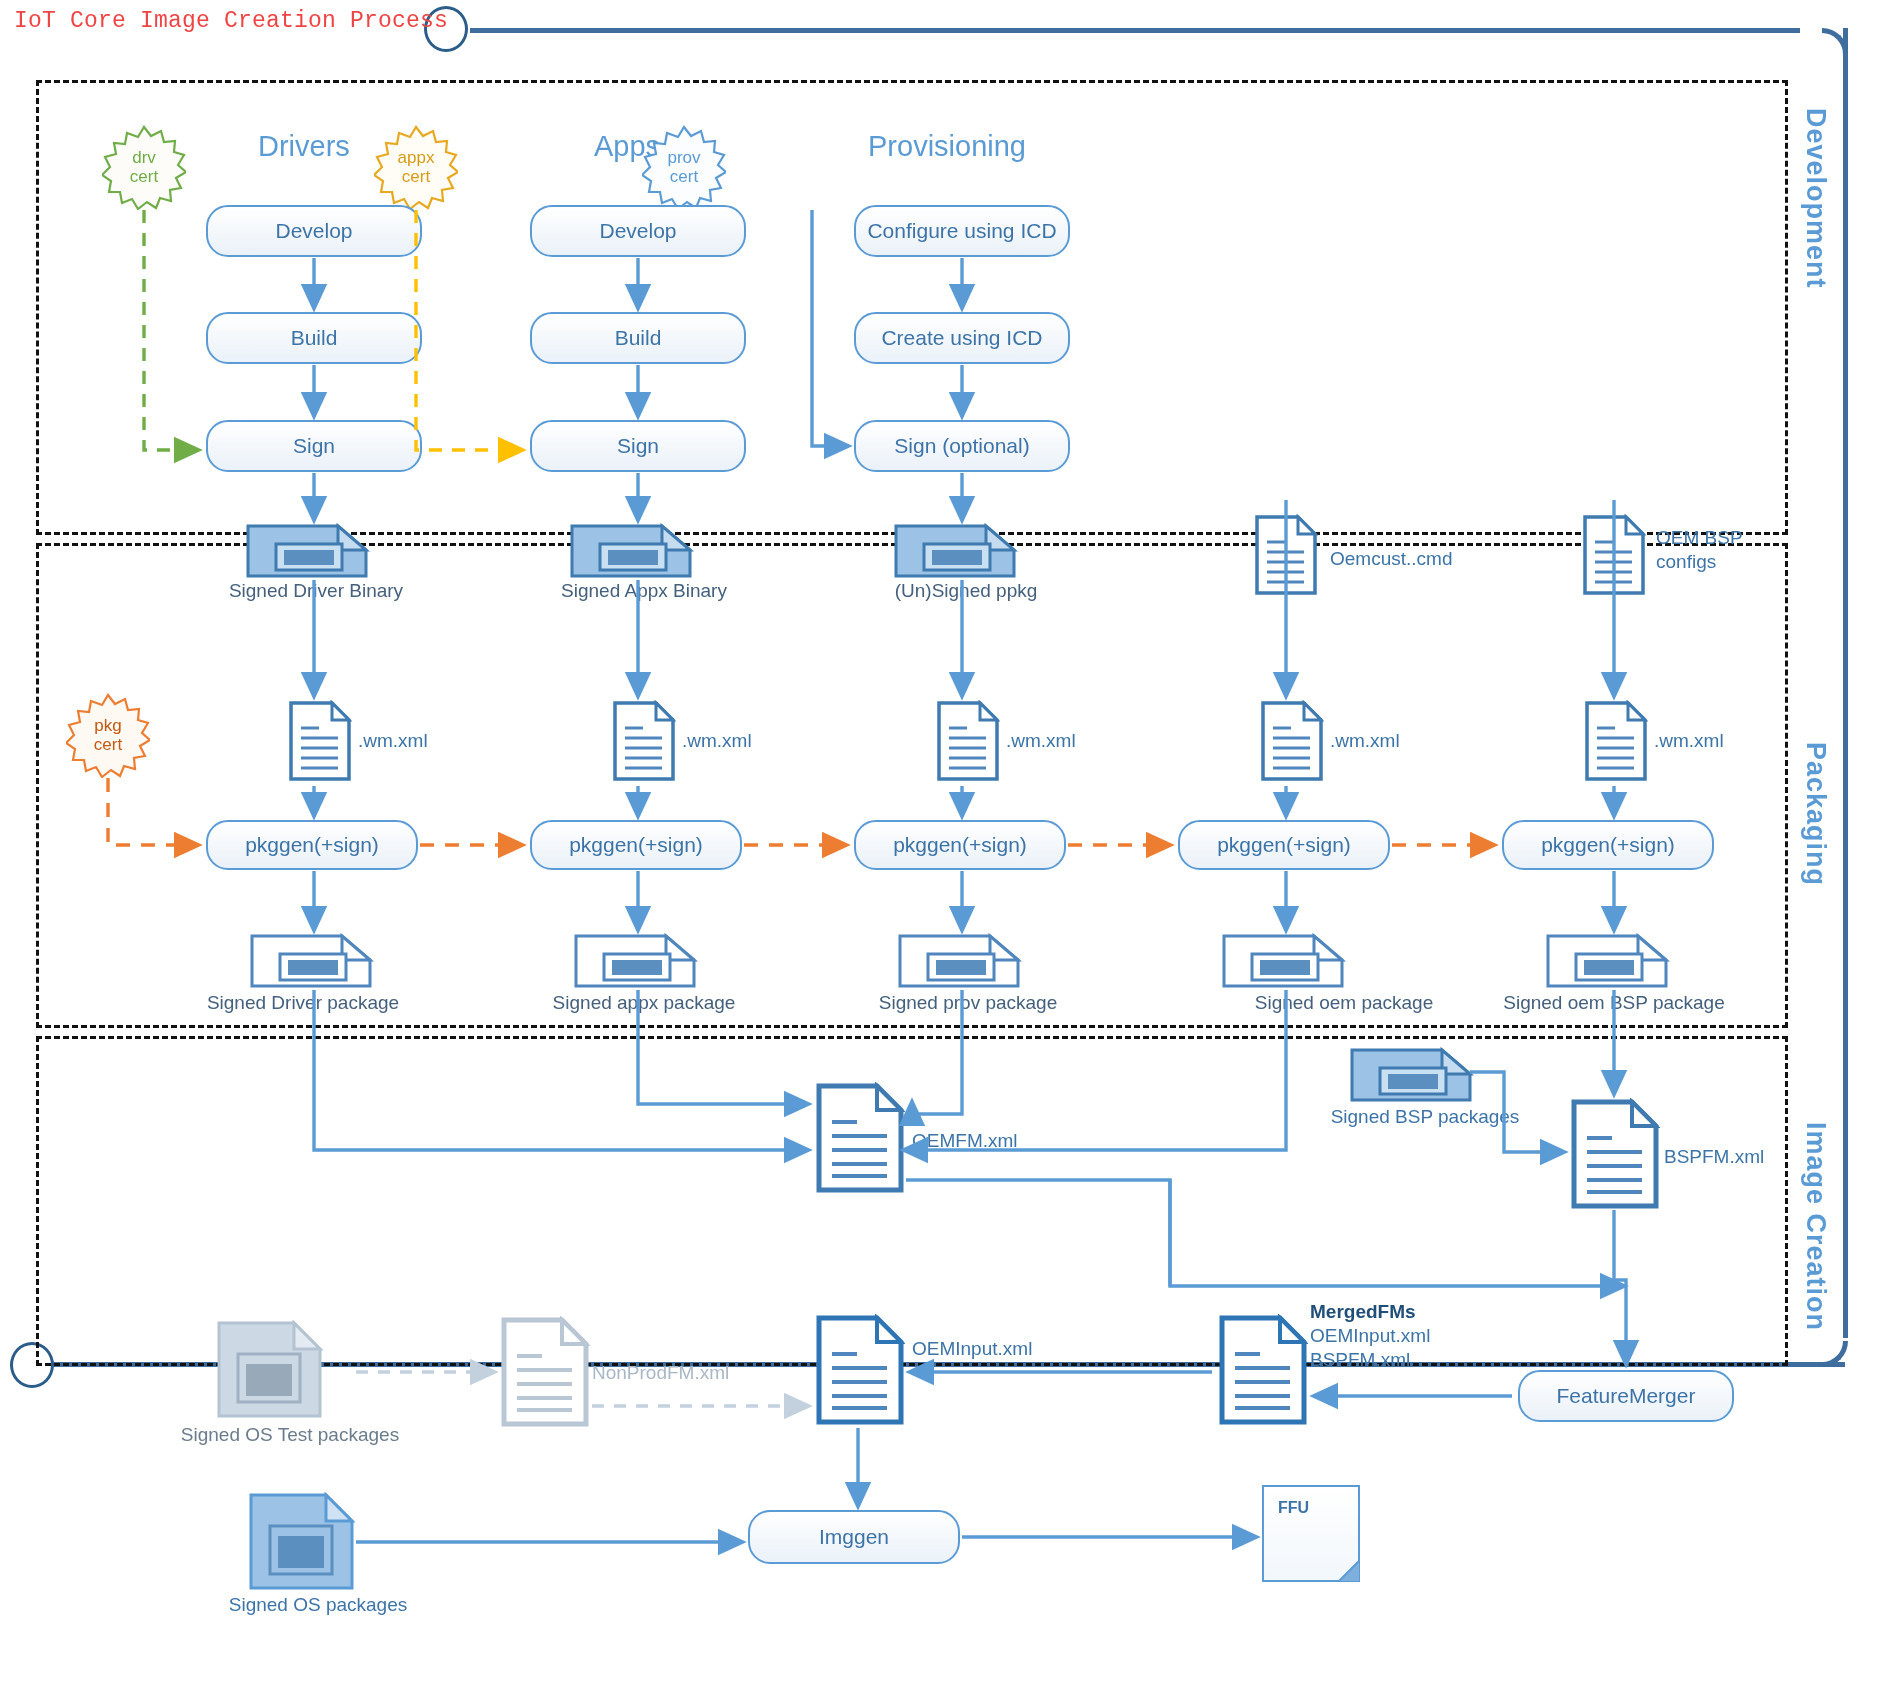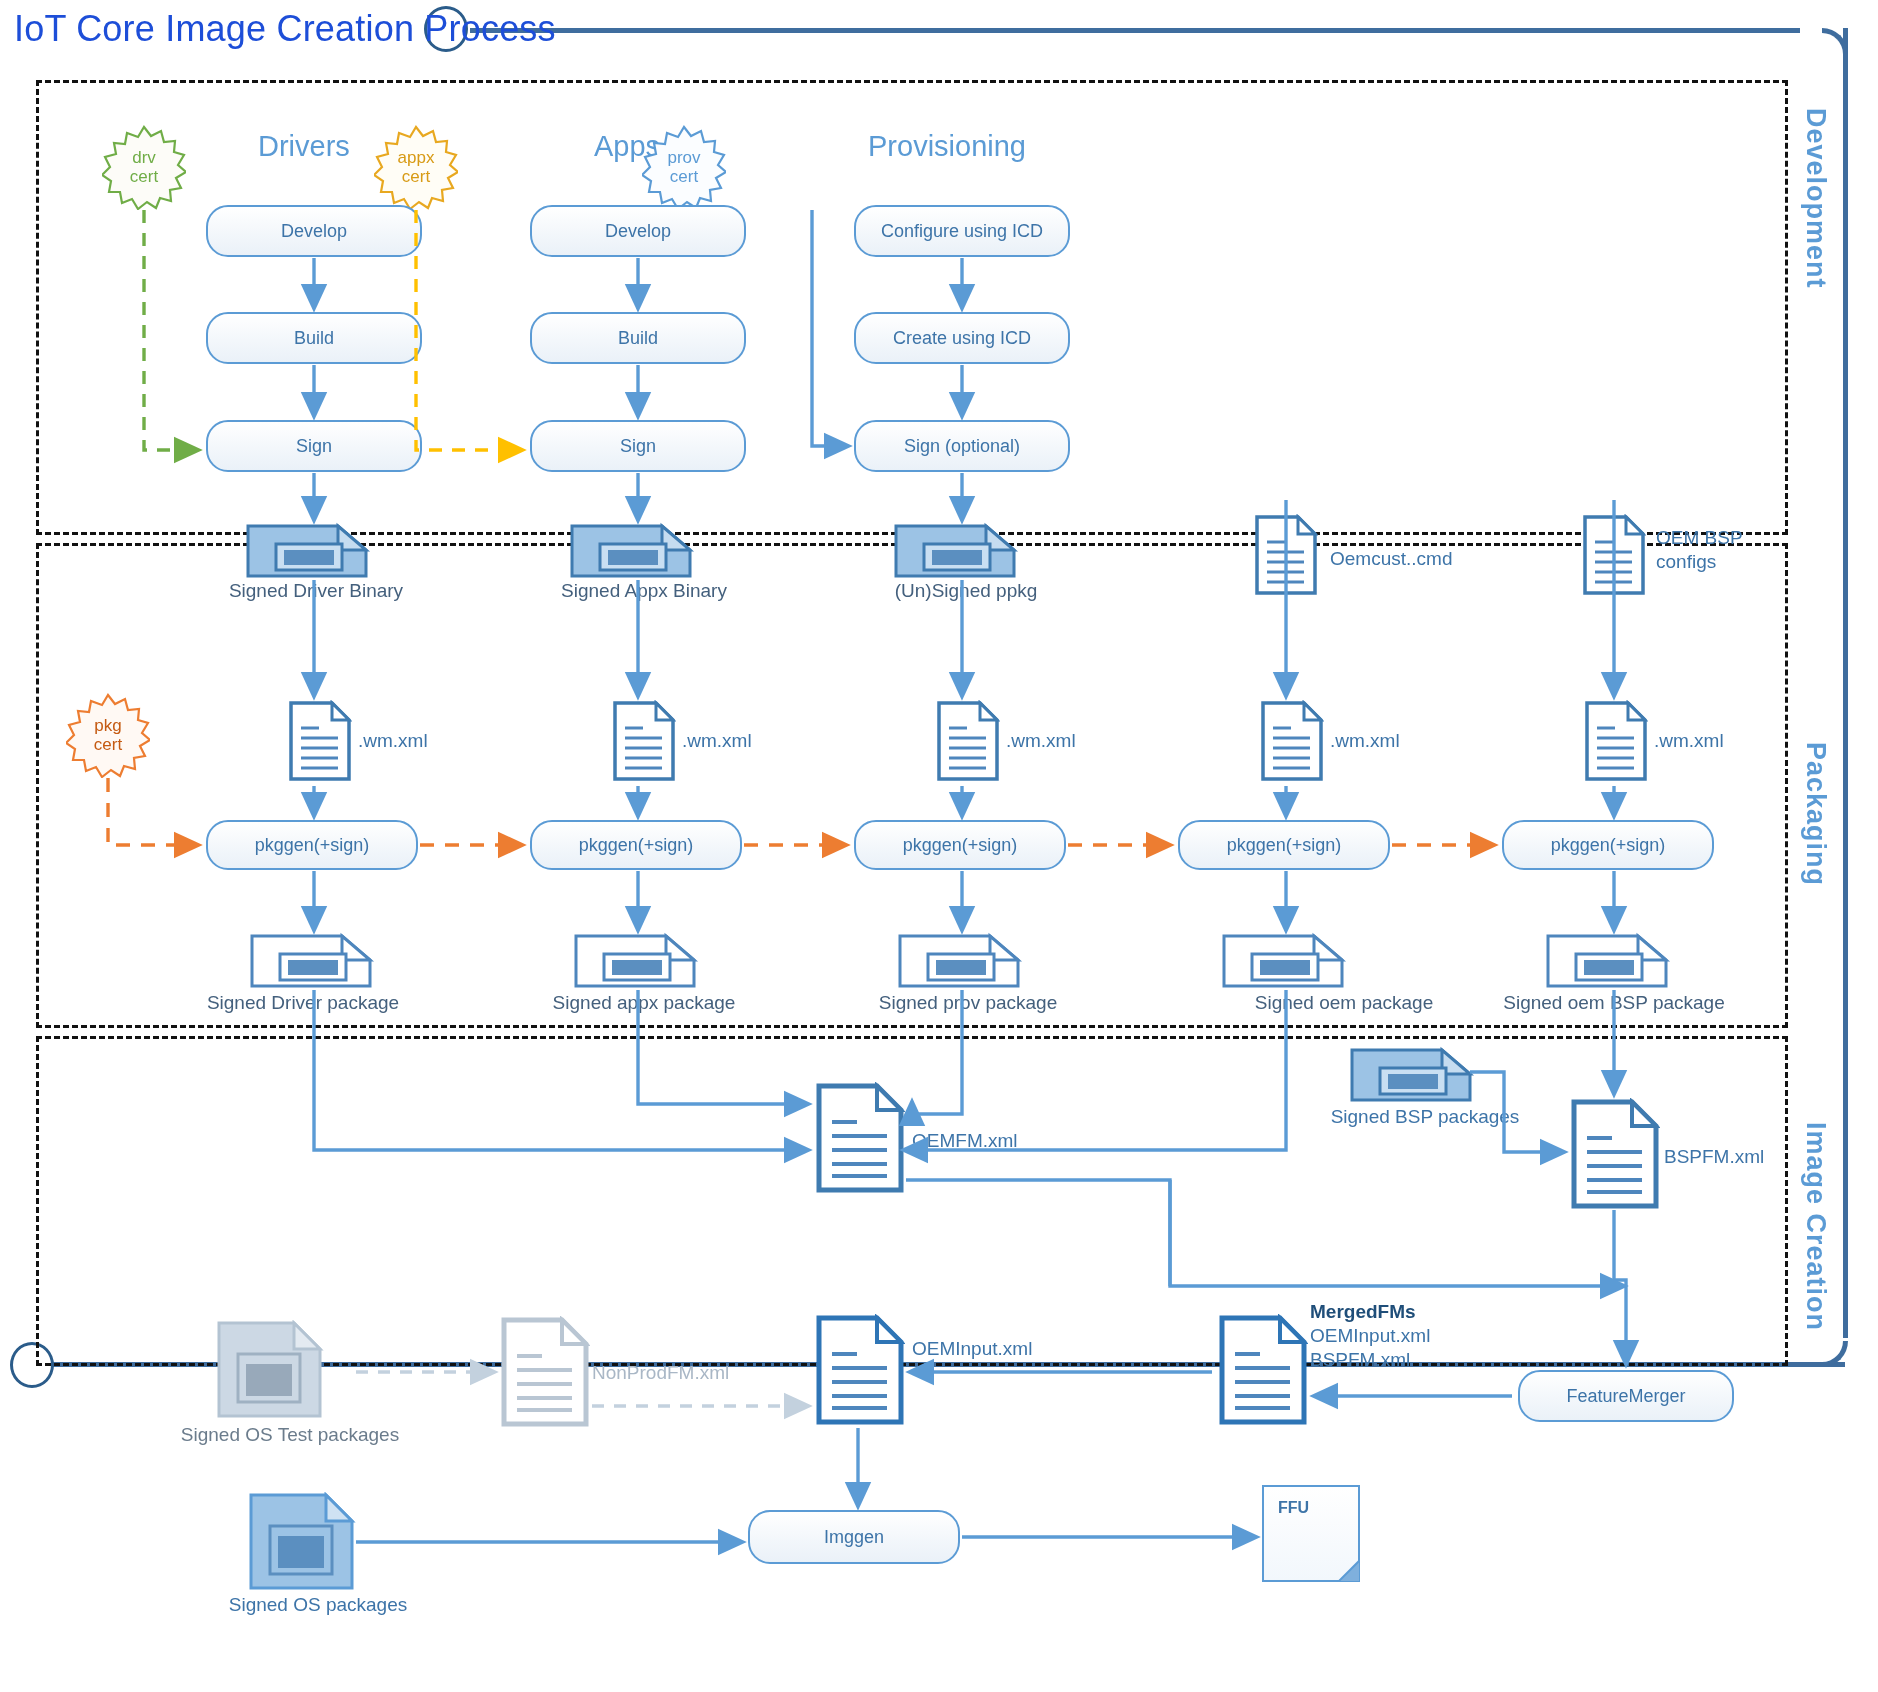--- a/index.html
+++ b/index.html
@@ -11,39 +11,40 @@
   .circle-top{
     position:absolute;left:424px;top:6px;width:44px;height:46px;border:3px solid #2b5c8a;
     border-radius:50%;background:#fff;box-sizing:border-box;
   }
   .circle-bottom{
     position:absolute;left:10px;top:1342px;width:44px;height:46px;border:3px solid #2b5c8a;
     border-radius:50%;background:#fff;box-sizing:border-box;
   }
 
   .title{
-    position:absolute;left:14px;top:8px;font-size:36px;color:#1d4ed8;white-space:nowrap;
+    position:absolute;left:14px;top:8px;font-size:23px;color:#ef4444;white-space:nowrap;
     letter-spacing:.2px;
+    font-family:Liberation Mono, monospace;
   }
 
   
   .lane{
     position:absolute;border:3px dashed #111;box-sizing:border-box;background:transparent;
   }
   .lane-label{
     position:absolute;color:#5b9bd5;font-weight:bold;font-size:27px;
     writing-mode:vertical-rl;text-orientation:mixed;white-space:nowrap;letter-spacing:1px;
   }
 
   
   .node{
     position:absolute;box-sizing:border-box;
     border:2px solid #5b9bd5;border-radius:22px;
     background:linear-gradient(180deg,#ffffff 0%,#f3f7fb 55%,#eaf1f8 100%);
-    color:#3d74a8;font-size:18px;
+    color:#3d74a8;font-size:21px;
     display:flex;align-items:center;justify-content:center;text-align:center;
   }
 
   .lane-head{
     position:absolute;color:#5b9bd5;font-size:29px;white-space:nowrap;
   }
 
   
   .burst{
     position:absolute;width:84px;height:86px;display:flex;flex-direction:column;

